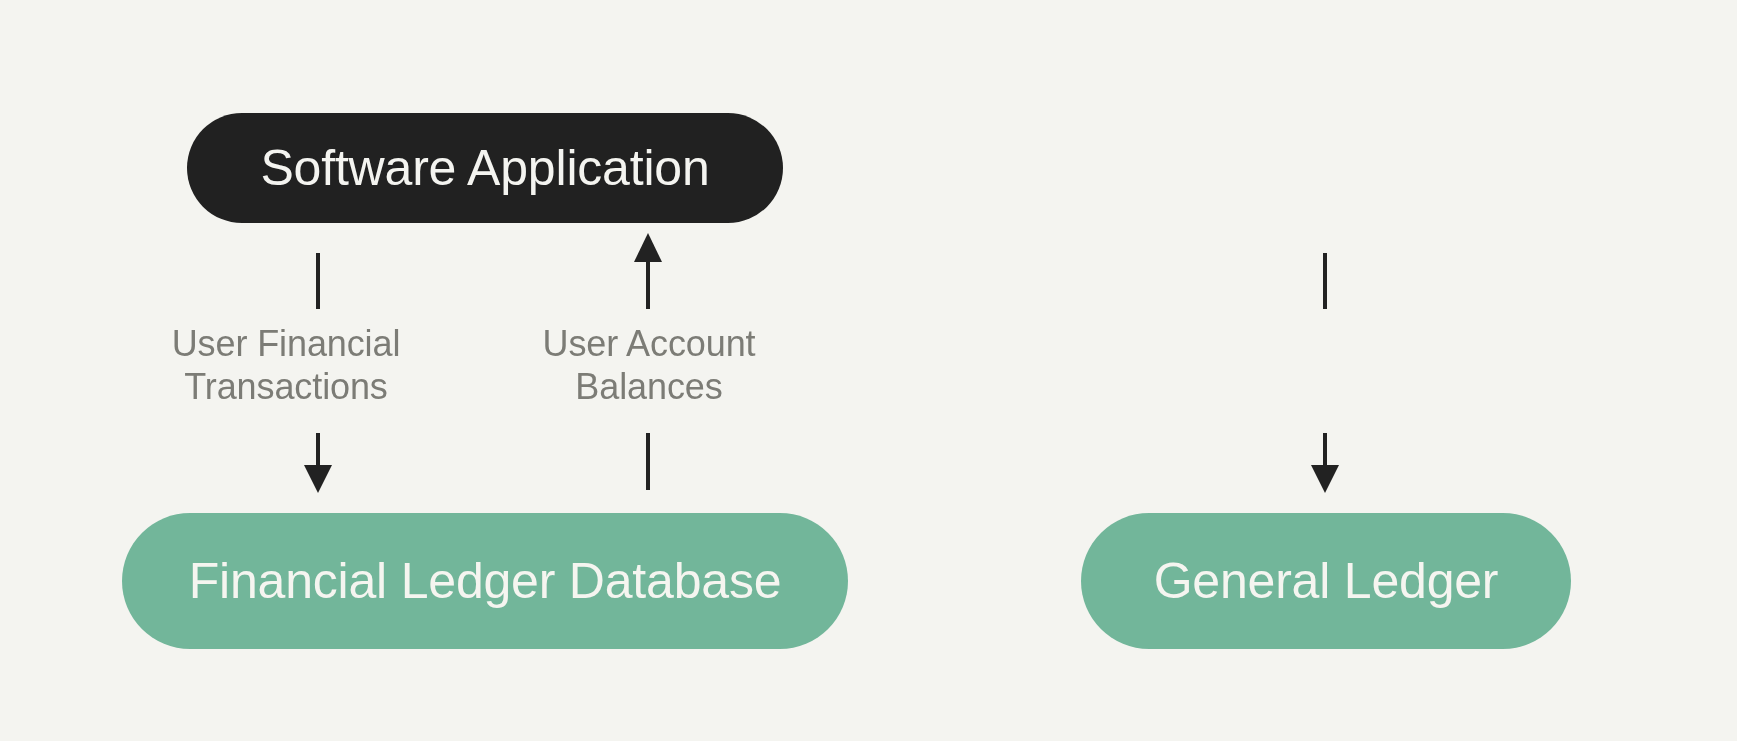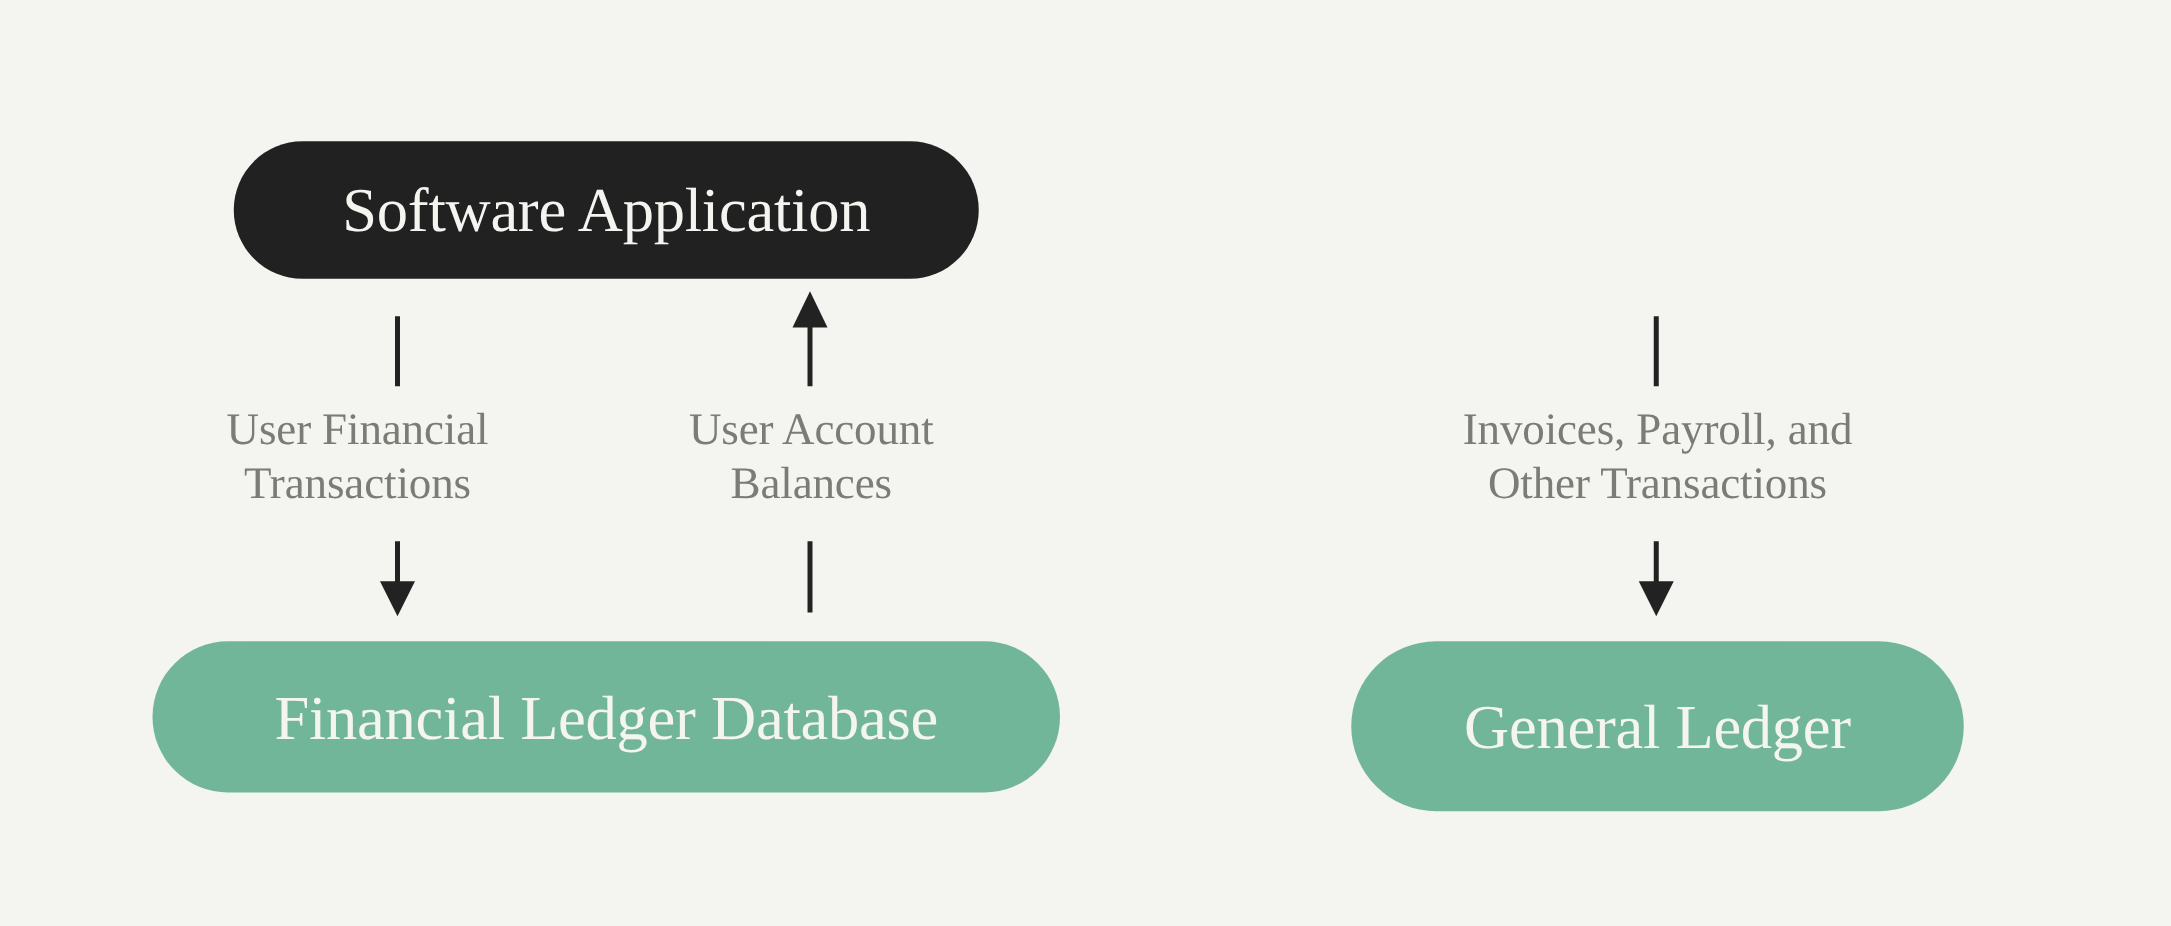--- a/index.html
+++ b/index.html
@@ -12,21 +12,20 @@
     background: #f4f4f0;
     font-family: "Liberation Sans", sans-serif;
     overflow: hidden;
   }
 
   #canvas {
     position: relative;
     width: 1737px;
     height: 741px;
     background: #f4f4f0;
-    font-family: Liberation Serif, serif;
   }
 
   
   .node {
     position: absolute;
     display: flex;
     align-items: center;
     justify-content: center;
     box-sizing: border-box;
     border-radius: 9999px;
@@ -47,21 +46,21 @@
   }
 
   
   #node-software-application {
     left: 187px;  top: 113px;  width: 596px;  height: 110px;
   }
   #node-business-operations {
     left: 1029px; top: 113px;  width: 593px;  height: 110px;
   }
   #node-financial-ledger-database {
-    left: 122px;  top: 513px;  width: 726px;  height: 121px;
+    left: 122px;  top: 513px;  width: 726px;  height: 136px;
   }
   #node-general-ledger {
     left: 1081px; top: 513px;  width: 490px;  height: 136px;
   }
 
   
   .connector {
     position: absolute;
     overflow: visible;
   }
@@ -122,16 +121,14 @@
     <line class="conn-line" x1="30" y1="190" x2="30" y2="232"></line>
     <polygon class="conn-head" points="30,250 16,222 44,222"></polygon>
   </svg>
 
   <div class="edge-label" id="label-user-financial-transactions">User Financial
 Transactions</div>
 
   <div class="edge-label" id="label-user-account-balances">User Account
 Balances</div>
 
-  <div class="edge-label" id="label-invoices-payroll-other">Invoices, Payroll, and
-Other Transactions</div>
 
 </div>
 
 </body></html>

